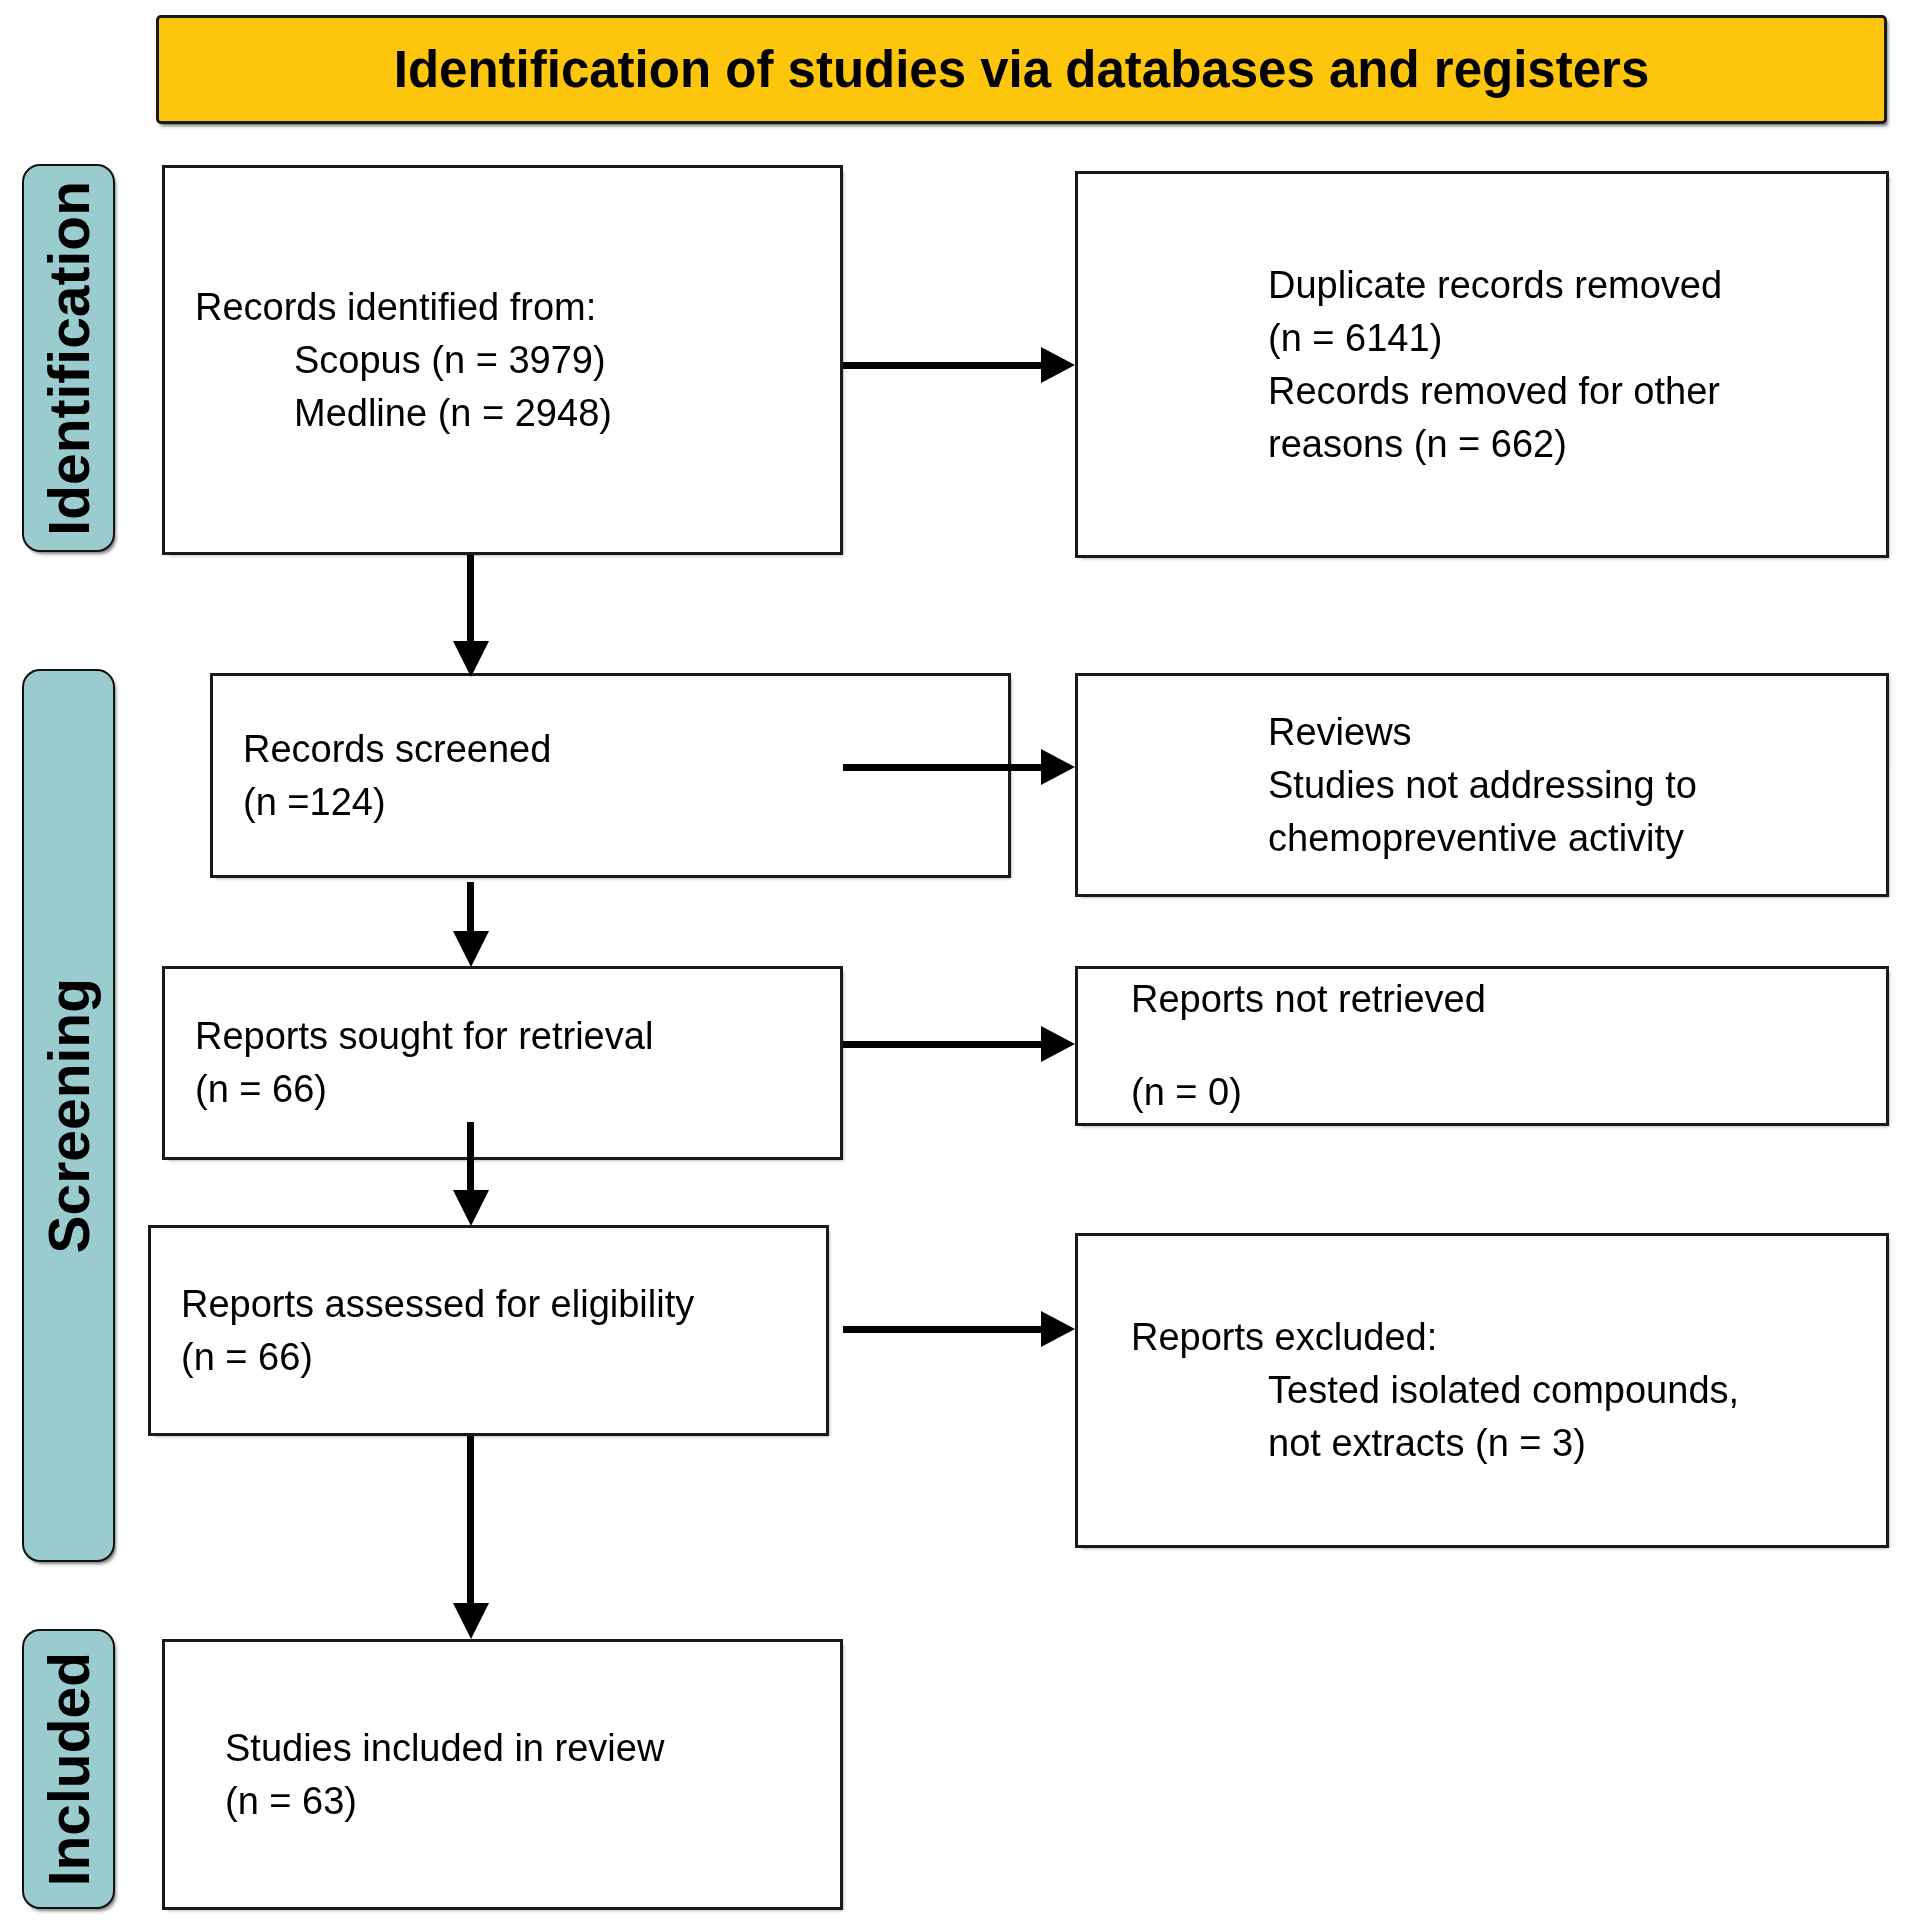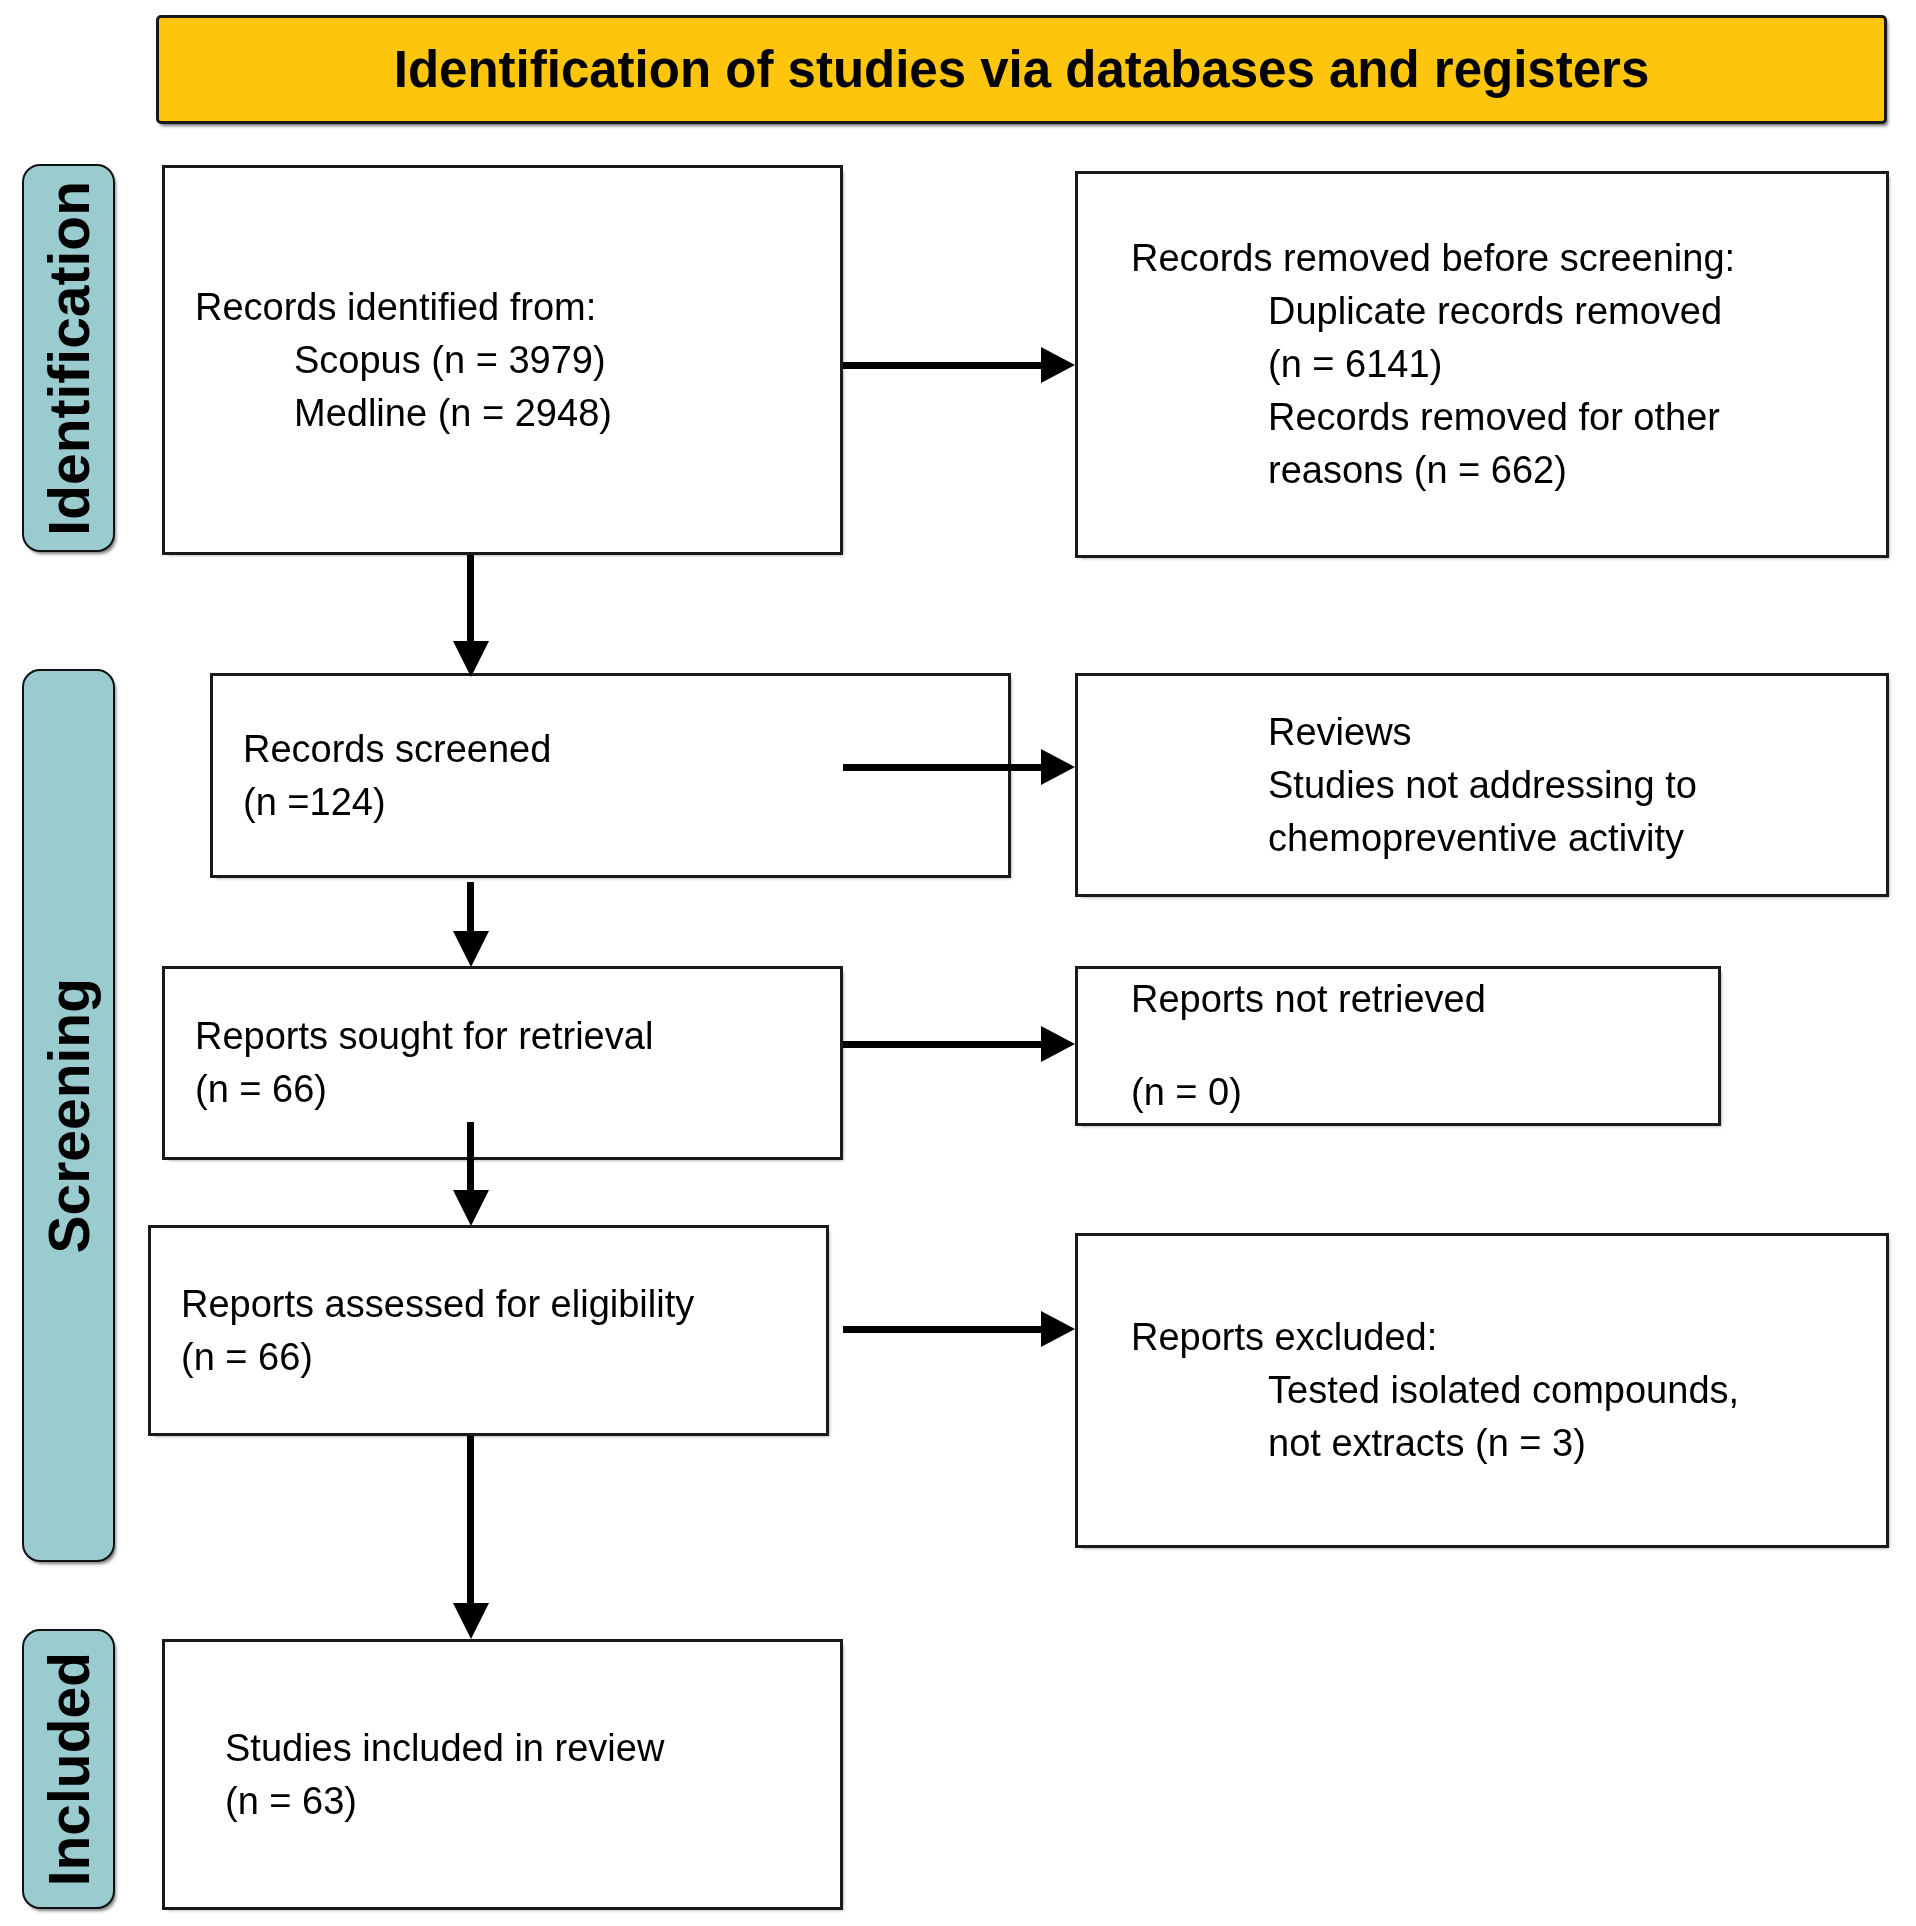--- a/index.html
+++ b/index.html
@@ -88,34 +88,33 @@
       <div class="line i0">Reports assessed for eligibility</div>
       <div class="line i0">(n = 66)</div>
     </div>
 
   <div class="flowbox lastbox" style="left:162px;top:1639px;width:681px;height:271px;">
       <div class="line i0">Studies included in review</div>
       <div class="line i0">(n = 63)</div>
     </div>
 
   <div class="flowbox rightcol" style="left:1075px;top:171px;width:814px;height:387px;">
-      <div class="line i0">Records removed before screening:</div>
       <div class="line i1">Duplicate records removed</div>
       <div class="line i1">(n = 6141)</div>
       <div class="line i1">Records removed for other</div>
       <div class="line i1">reasons (n = 662)</div>
     </div>
 
   <div class="flowbox rightcol" style="left:1075px;top:673px;width:814px;height:224px;">
       <div class="line i1">Reviews</div>
       <div class="line i1">Studies not addressing to</div>
       <div class="line i1">chemopreventive activity</div>
     </div>
 
-  <div class="flowbox rightcol" style="left:1075px;top:966px;width:646px;height:160px;gap:40px;">
+  <div class="flowbox rightcol" style="left:1075px;top:966px;width:814px;height:160px;gap:40px;">
       <div class="line i0">Reports not retrieved</div>
       <div class="line i0">(n = 0)</div>
     </div>
 
   <div class="flowbox rightcol" style="left:1075px;top:1233px;width:814px;height:315px;">
       <div class="line i0">Reports excluded:</div>
       <div class="line i1">Tested isolated compounds,</div>
       <div class="line i1">not extracts (n = 3)</div>
     </div>
 

